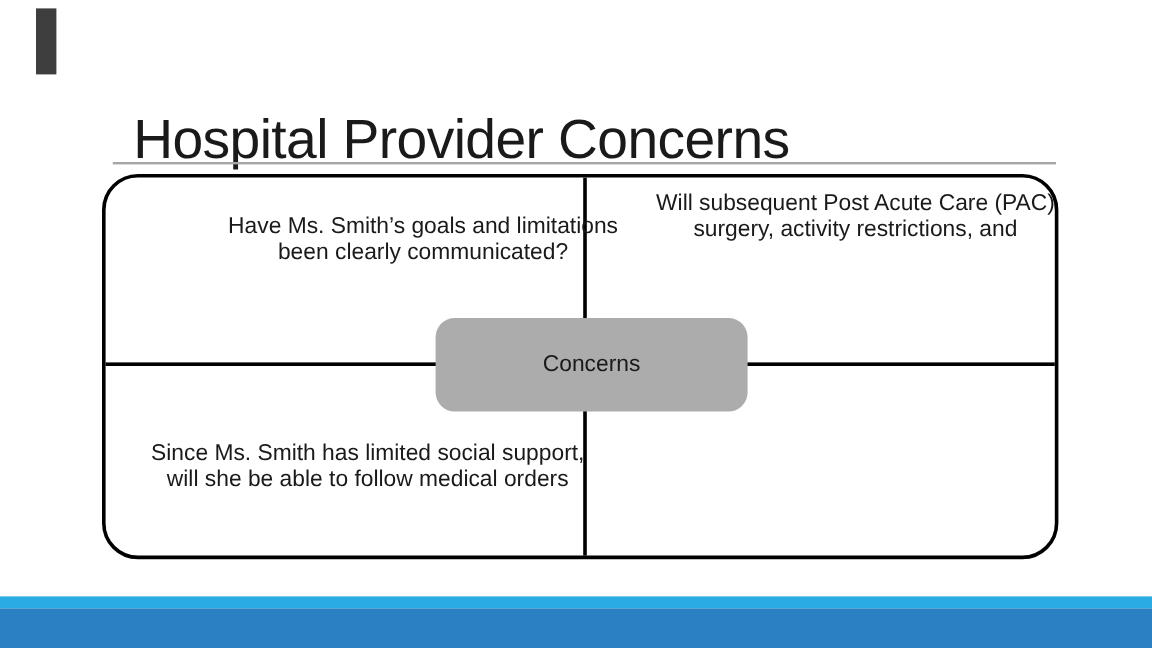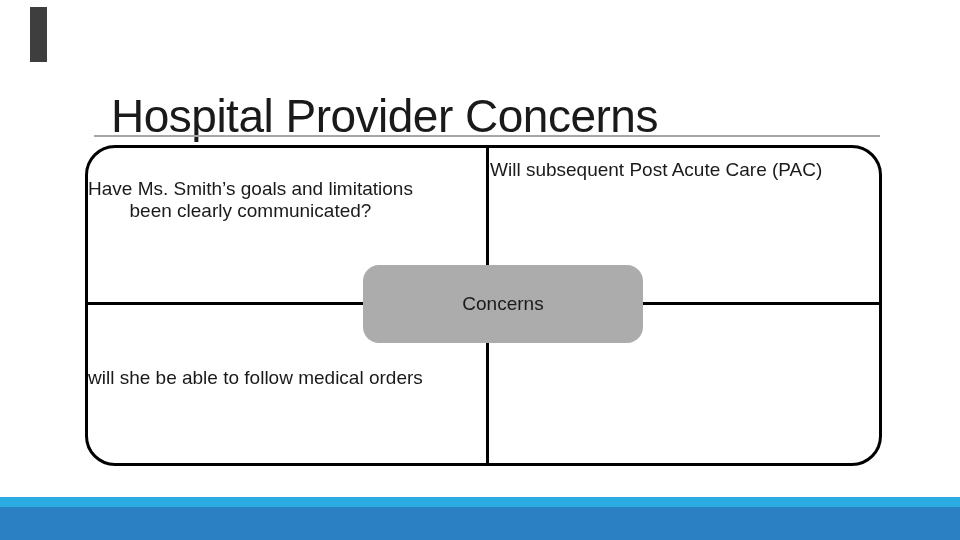--- a/index.html
+++ b/index.html
@@ -13,31 +13,31 @@
     font-size:46px;line-height:60px;font-weight:400;letter-spacing:-0.5px;
     color:var(--text,#1a1a1a);white-space:nowrap;
   }
   .title-rule{position:absolute;left:94px;top:135px;width:786px;height:2px;background:var(--title-rule,#a6a6a6);}
   .frame{
     position:absolute;left:85px;top:145px;width:791px;height:315px;
     border:3px solid var(--border,#000);border-radius:30px;background:#fff;
   }
   .v-line{position:absolute;left:398px;top:0;bottom:0;width:3px;background:var(--border,#000);}
   .h-line{position:absolute;left:0;right:0;top:154px;height:3px;background:var(--border,#000);}
-  .quad{position:absolute;display:flex;justify-content:flex-start;align-items:flex-start;}
-  .q-tl{left:0;top:0;width:399px;height:154px;padding-top:30px;}
+  .quad{position:absolute;display:flex;justify-content:flex-end;align-items:flex-start;}
+  .q-tl{left:0;top:0;width:399px;height:154px;padding-top:30px;padding-left:28px;}
   .q-tr{left:402px;top:0;right:0;height:154px;padding-top:11px;}
   .q-bl{left:0;top:157px;width:399px;bottom:0;padding-top:62px;}
   .q-br{left:402px;top:157px;right:0;bottom:0;}
   .qtext{text-align:center;}
   .qtext div{
     font-size:19px;line-height:22px;color:var(--text,#1a1a1a);white-space:nowrap;
   }
   .concerns-box{
-    position:absolute;left:363px;top:265px;width:280px;height:78px;
+    position:absolute;left:363px;top:265px;width:260px;height:78px;
     background:var(--center-box-fill,#acacac);border-radius:16px;
     display:flex;align-items:center;justify-content:center;
   }
   .concerns-box span{font-size:19px;color:var(--text,#1a1a1a);}
   .band-stripe{position:absolute;left:0;right:0;top:497px;height:10px;background:var(--band-stripe,#2aace2);}
   .band-main{position:absolute;left:0;right:0;top:507px;bottom:0;background:var(--band-main,#2a80c3);}
 </style>
 </head>
 <body>
 
@@ -55,25 +55,27 @@
     <div class="quad q-tl">
       <div class="qtext">
         <div>Have Ms. Smith’s goals and limitations</div>
         <div>been clearly communicated?</div>
       </div>
     </div>
 
     <div class="quad q-tr">
       <div class="qtext">
         <div>Will subsequent Post Acute Care (PAC)</div>
+        <div>surgery, activity restrictions, and</div>
       </div>
     </div>
 
     <div class="quad q-bl">
       <div class="qtext">
+        <div>Since Ms. Smith has limited social support,</div>
         <div>will she be able to follow medical orders</div>
       </div>
     </div>
 
     <div class="quad q-br"></div>
   </div>
 
   <div class="concerns-box">
     <span>Concerns</span>
   </div>

